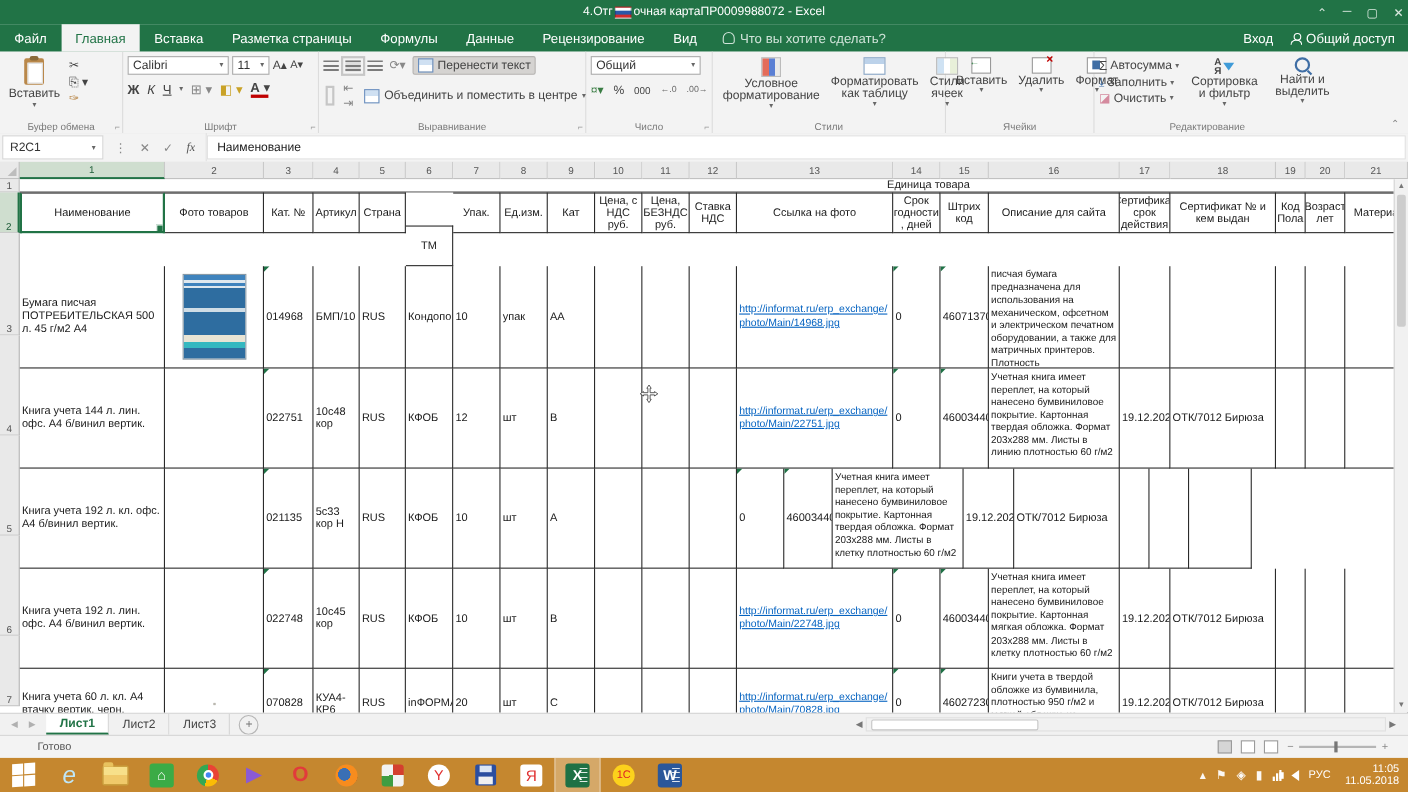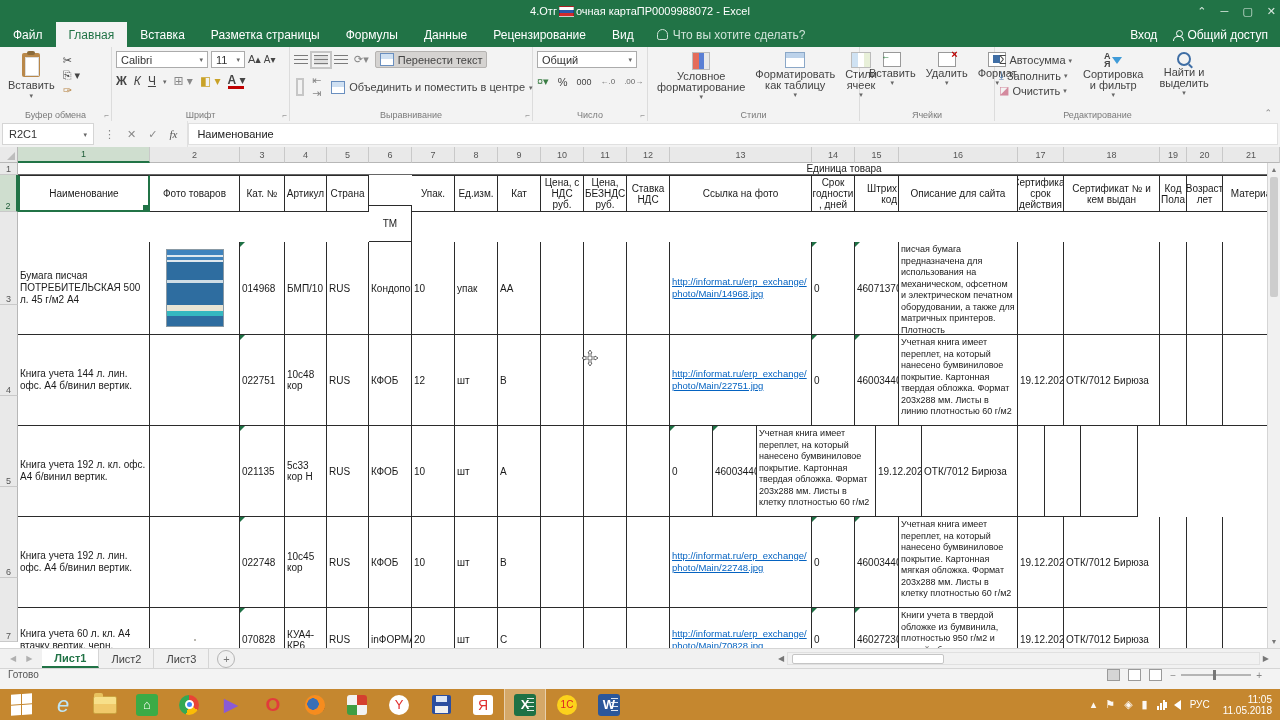--- a/index.html
+++ b/index.html
@@ -139,21 +139,21 @@
   .sheettab.active{background:#fff;color:#217346;font-weight:bold;border-bottom:2px solid #217346;box-sizing:border-box;}
   .addsheet{width:16px;height:16px;border:1px solid #b5b5b5;border-radius:50%;display:flex;align-items:center;
     justify-content:center;margin:auto 8px;font-size:11px;color:#777;line-height:0;}
   .hscroll{position:absolute;left:775px;right:8px;top:651px;height:14px;background:#f1f1f1;display:flex;align-items:center;}
   .hscroll .arr{font-size:8px;color:#777;padding:0 3px;}
   .hscroll .track{flex:1;height:11px;background:#f1f1f1;position:relative;border:1px solid #e0e0e0;}
   .hscroll .thumb{position:absolute;left:4px;top:1px;height:8px;width:150px;background:#fff;border:1px solid #c5c5c5;border-radius:2px;}
 
   
   .statusbar{position:absolute;left:0;top:668px;width:1280px;height:21px;background:#f3f3f3;
-    border-top:1px solid #d5d5d5;display:flex;align-items:flex-start;font-size:10px;color:#555;box-sizing:border-box;}
+    border-top:1px solid #d5d5d5;display:flex;align-items:center;font-size:10px;color:#555;box-sizing:border-box;padding-left:26px;}
   .status-left{padding-left:8px;}
   .status-right{margin-left:auto;display:flex;align-items:center;gap:8px;padding-right:18px;color:#888;}
   .viewic{width:11px;height:10px;border:1px solid #9a9a9a;background:#fff;}
   .viewic.a{background:#d5d5d5;}
   .zoomslider{display:flex;align-items:center;gap:5px;}
   .zs-track{width:70px;height:2px;background:#b5b5b5;position:relative;}
   .zs-thumb{position:absolute;left:32px;top:-4px;width:3px;height:10px;background:#777;}
 
   
   .taskbar{position:absolute;left:0;top:689px;width:1280px;height:31px;background:#c5872f;
@@ -489,21 +489,21 @@
           </div>
           <div class="cell hcell" style="width: 43px; height: 37px; border-top: 1px solid rgb(43, 43, 43);">
             <span>Ставка НДС</span>
           </div>
           <div class="cell hcell" style="width: 142px; height: 37px; border-top: 1px solid rgb(43, 43, 43);">
             <span>Ссылка на фото</span>
           </div>
           <div class="cell hcell" style="width: 43px; height: 37px; border-top: 1px solid rgb(43, 43, 43);">
             <span>Срок годности , дней</span>
           </div>
-          <div class="cell hcell" style="width: 44px; height: 37px; border-top: 1px solid rgb(43, 43, 43); text-align: right;">
+          <div class="cell hcell" style="width: 44px; height: 37px; border-top: 1px solid rgb(43, 43, 43);">
             <span>Штрих код</span>
           </div>
           <div class="cell hcell" style="width: 119px; height: 37px; border-top: 1px solid rgb(43, 43, 43);">
             <span>Описание для сайта</span>
           </div>
           <div class="cell hcell" style="width: 46px; height: 37px; border-top: 1px solid rgb(43, 43, 43);">
             <span>Сертификат срок действия</span>
           </div>
           <div class="cell hcell" style="width: 96px; height: 37px; border-top: 1px solid rgb(43, 43, 43); text-align: center;">
             <span>Сертификат № и кем выдан</span>

